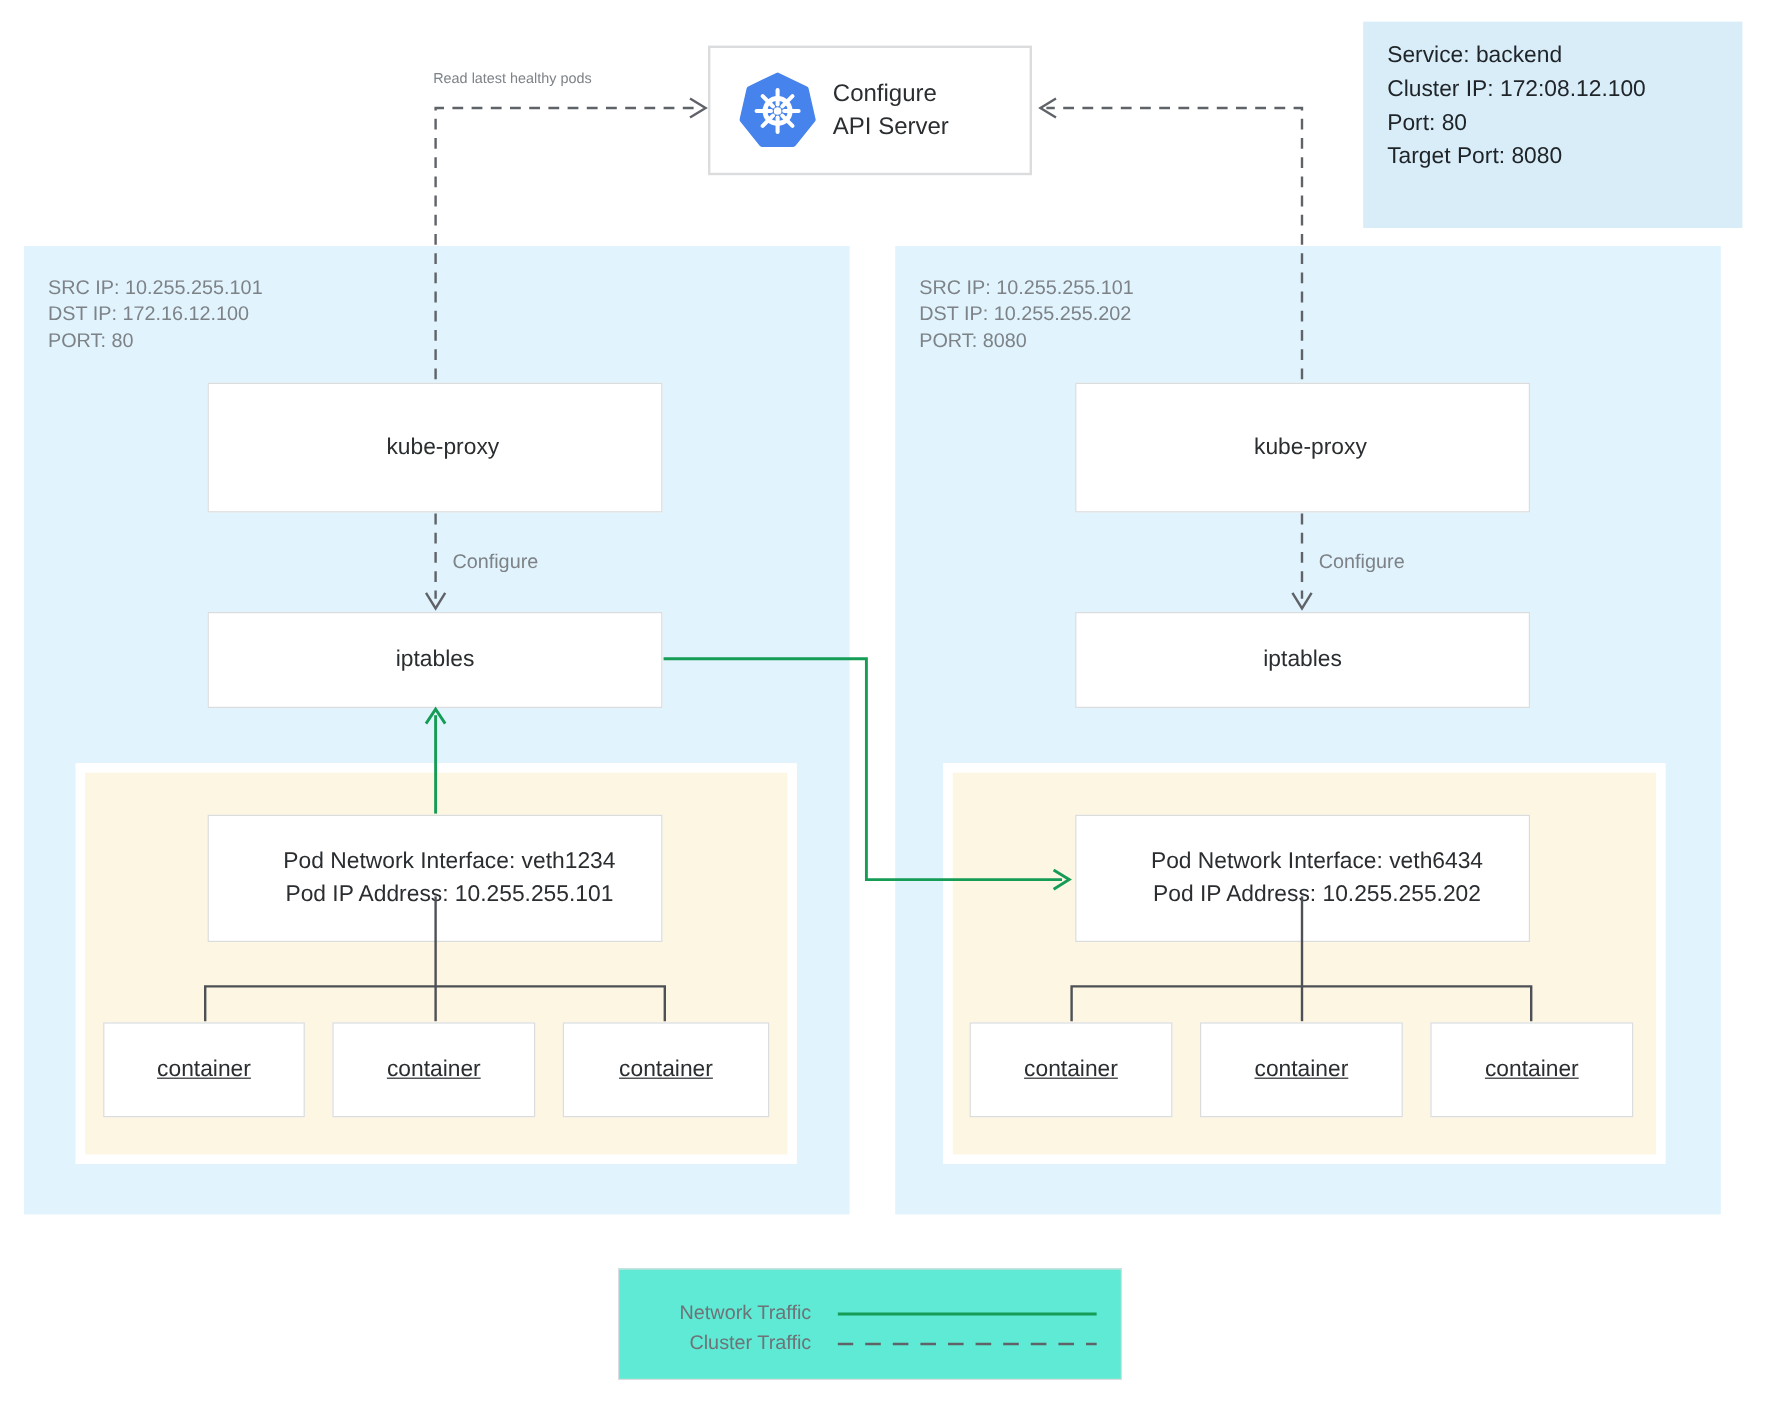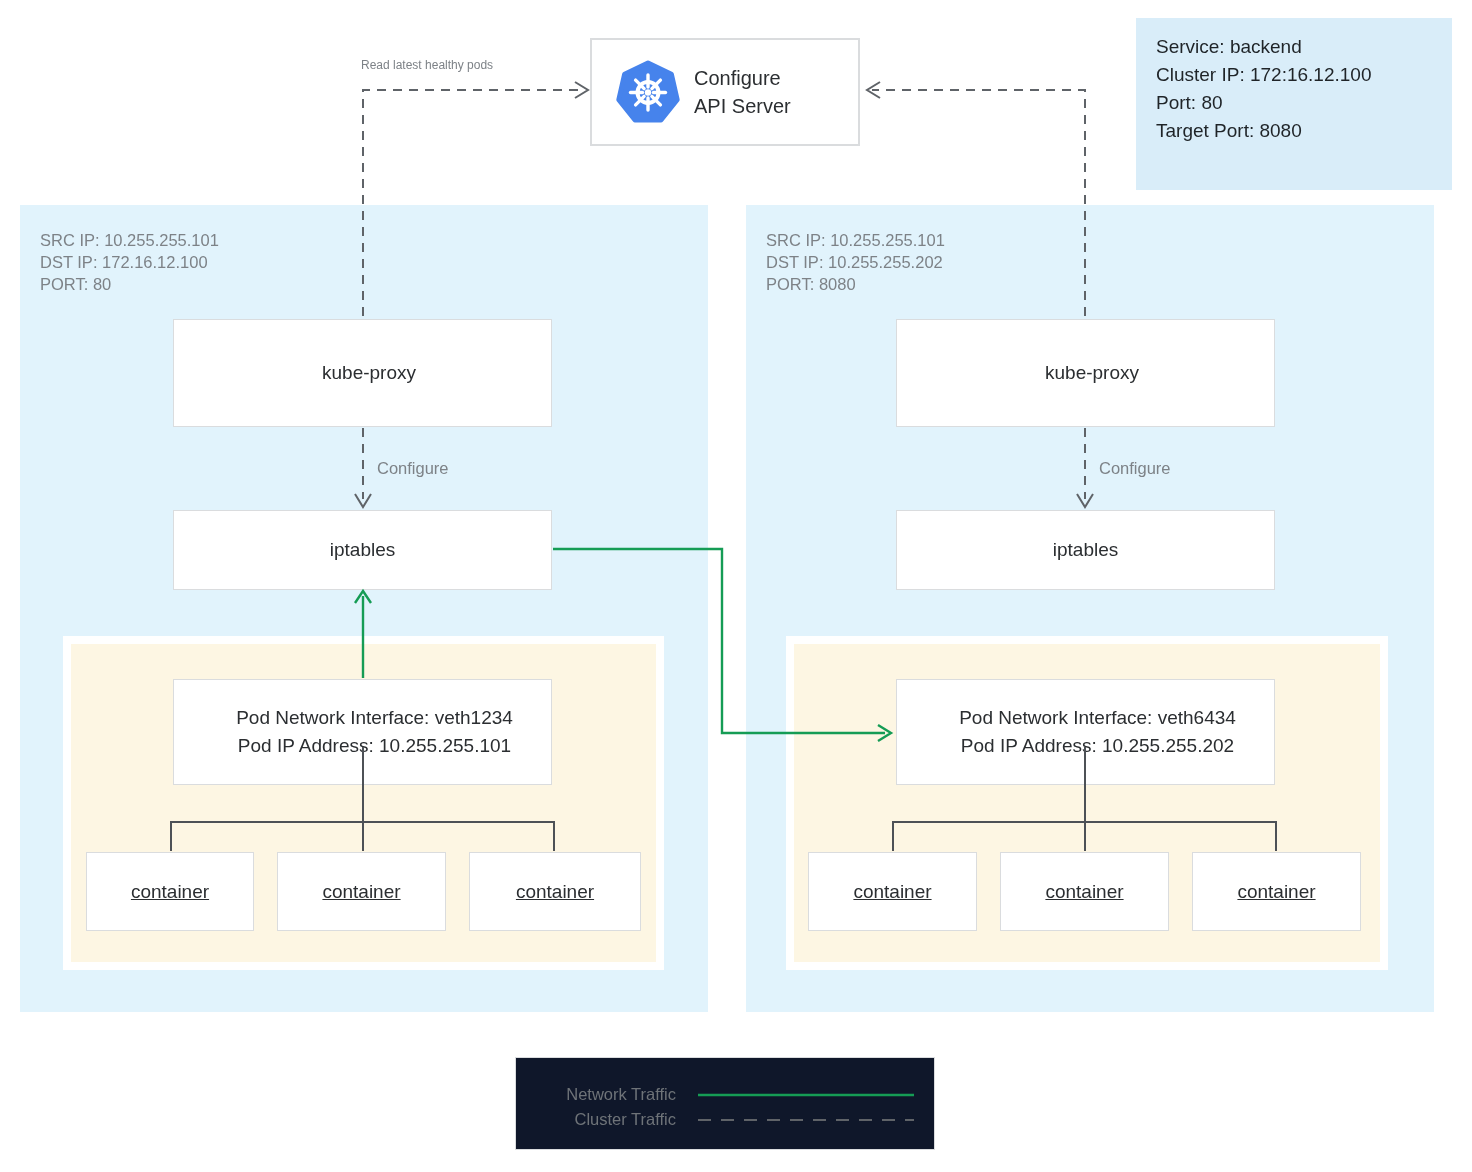--- a/index.html
+++ b/index.html
@@ -46,21 +46,21 @@
     border:8px solid #fff;box-sizing:border-box;
   }
   .node-left  .pod{left:43px;width:601px;}
   .node-right .pod{left:40px;width:602px;}
   .pod-if{left:102px;top:35px;width:379px;height:106px;flex-direction:column;line-height:28px;padding-left:24px;}
   .container-box{top:208px;height:79px;text-decoration:underline;}
   
   .free-label{position:absolute;color:var(--text-gray,#7d8287);font-size:12px;}
   
   .legend{
-    left:515px;top:1057px;width:420px;height:93px;background:#0f172a;
+    left:515px;top:1057px;width:420px;height:93px;background:#5eead4;
     border:1.5px solid var(--box-border,#dadcde);box-sizing:border-box;
   }
   .legend-label{position:absolute;width:150px;text-align:right;font-size:16.5px;
     color:#6e7378;line-height:20px;}
   .legend-line{position:absolute;left:182px;width:216px;height:6px;}
   
   .overlay{position:absolute;left:0;top:0;pointer-events:none;}
   .cd{stroke:var(--control-traffic,#5f6368);stroke-width:2;fill:none;stroke-dasharray:9 7;}
   .c {stroke:var(--control-traffic,#5f6368);stroke-width:2;fill:none;}
   .g {stroke:var(--network-traffic,#159c55);stroke-width:2.4;fill:none;}
@@ -92,21 +92,21 @@
       <circle cx="32" cy="32.5" r="3.2" fill="#fff"></circle>
     </svg>
     <div class="api-text">
       <div>Configure</div>
       <div>API Server</div>
     </div>
   </div>
 
   <div class="abs service-box">
     <div>Service: backend</div>
-    <div>Cluster IP: 172:16.12.100</div>
+    <div>Cluster IP: 172:08.12.100</div>
     <div>Port: 80</div>
     <div>Target Port: 8080</div>
   </div>
 
   <div class="abs node node-left">
     <div class="node-header">
       <div>SRC IP: 10.255.255.101</div>
       <div>DST IP: 172.16.12.100</div>
       <div>PORT: 80</div>
     </div>

